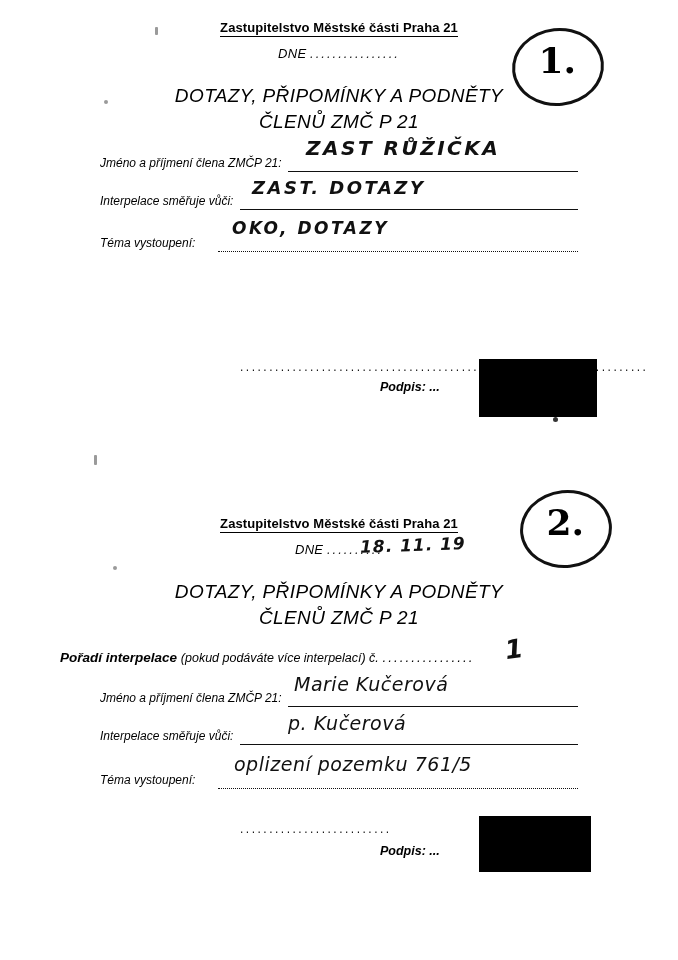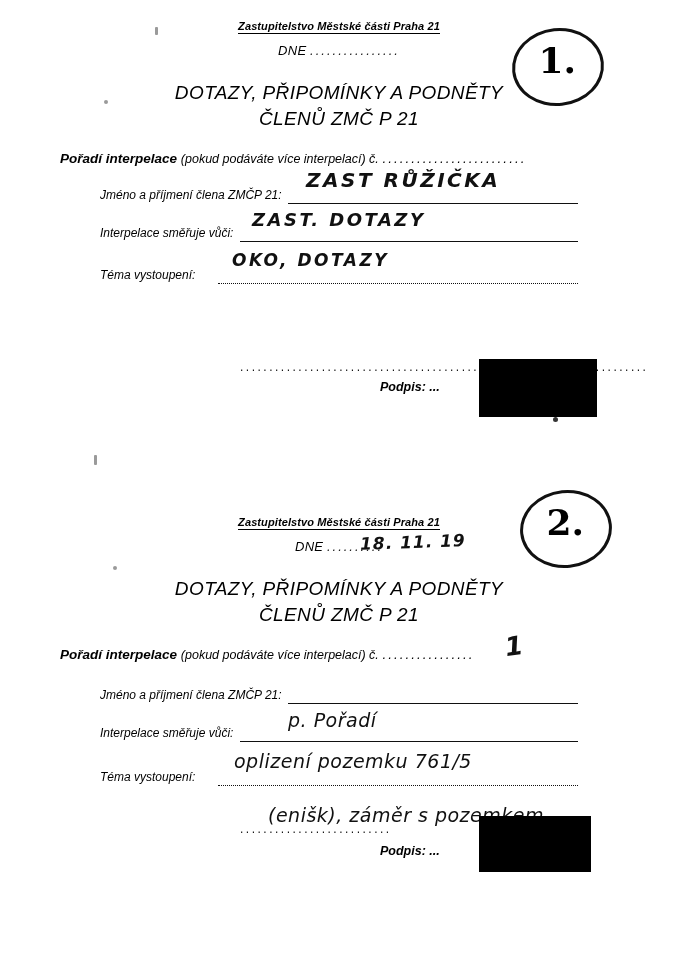--- a/index.html
+++ b/index.html
@@ -27,23 +27,22 @@
   .form {
     position: absolute;
     left: 0;
     width: 678px;
   }
   .form-1 { top: 20px; }
   .form-2 { top: 492px; }
 
   .org-line {
     text-align: center;
-    font-style: italic;
-    font-weight: bold;
-    font-size: 11px;
+    font-weight: bold;
+    font-size: 13px;
     letter-spacing: 0.1px;
   }
   .org-line span {
     border-bottom: 1px solid #000;
     padding-bottom: 1px;
   }
 
   .dne-row {
     margin-top: 11px;
     text-align: center;
@@ -212,25 +211,20 @@
     <div class="dne-row">
       <span class="dne-label">DNE</span>
       <span class="dne-dots">................</span>
     </div>
 
     <div class="title">
       <span>DOTAZY, PŘIPOMÍNKY A PODNĚTY</span>
       <span class="l2">ČLENŮ ZMČ P 21</span>
     </div>
 
-    <div class="order-row">
-      <span>Pořadí interpelace</span>
-      <span class="sub">(pokud podáváte více interpelací) č.</span>
-      <span class="dots">.........................</span>
-    </div>
 
     <div class="field" style="margin-top:18px;">
       <span class="flabel">Jméno a příjmení člena ZMČP 21:</span>
       <span class="frule" style="left:288px;width:290px;"></span>
       <span class="hand hand-print" style="left:306px;top:-16px;">ZAST RŮŽIČKA</span>
     </div>
 
     <div class="field" style="margin-top:16px;">
       <span class="flabel">Interpelace směřuje vůči:</span>
       <span class="frule" style="left:240px;width:338px;"></span>
@@ -273,34 +267,34 @@
     <div class="order-row">
       <span>Pořadí interpelace</span>
       <span class="sub">(pokud podáváte více interpelací) č.</span>
       <span class="dots">................</span>
       <span class="hand" style="left:505px;top:-16px;font-size:26px;font-style:italic;transform:rotate(-8deg);">1</span>
     </div>
 
     <div class="field" style="margin-top:22px;">
       <span class="flabel">Jméno a příjmení člena ZMČP 21:</span>
       <span class="frule" style="left:288px;width:290px;"></span>
+      <span class="hand hand-cursive" style="left:294px;top:-14px;">Marie Kučerová</span>
     </div>
 
     <div class="field" style="margin-top:16px;">
       <span class="flabel">Interpelace směřuje vůči:</span>
       <span class="frule" style="left:240px;width:338px;"></span>
-      <span class="hand hand-cursive" style="left:288px;top:-13px;">p. Pořadí</span>
+      <span class="hand hand-cursive" style="left:288px;top:-13px;">p. Kučerová</span>
     </div>
 
     <div class="field" style="margin-top:22px;">
       <span class="flabel">Téma vystoupení:</span>
       <span class="dotted-rule" style="left:218px;width:360px;"></span>
       <span class="hand hand-cursive" style="left:234px;top:-16px;">oplizení pozemku 761/5</span>
     </div>
 
     <div class="extra-dots" style="top:330px;left:240px;">..........................</div>
-    <div class="hand hand-cursive" style="left:268px;top:312px;">(enišk), záměr s pozemkem</div>
 
     <div class="podpis" style="left:380px;top:352px;">Podpis: ...</div>
     <div class="redaction" style="left:479px;top:324px;width:112px;height:56px;"></div>
   </div>
 
 </div>
 
 </body></html>

